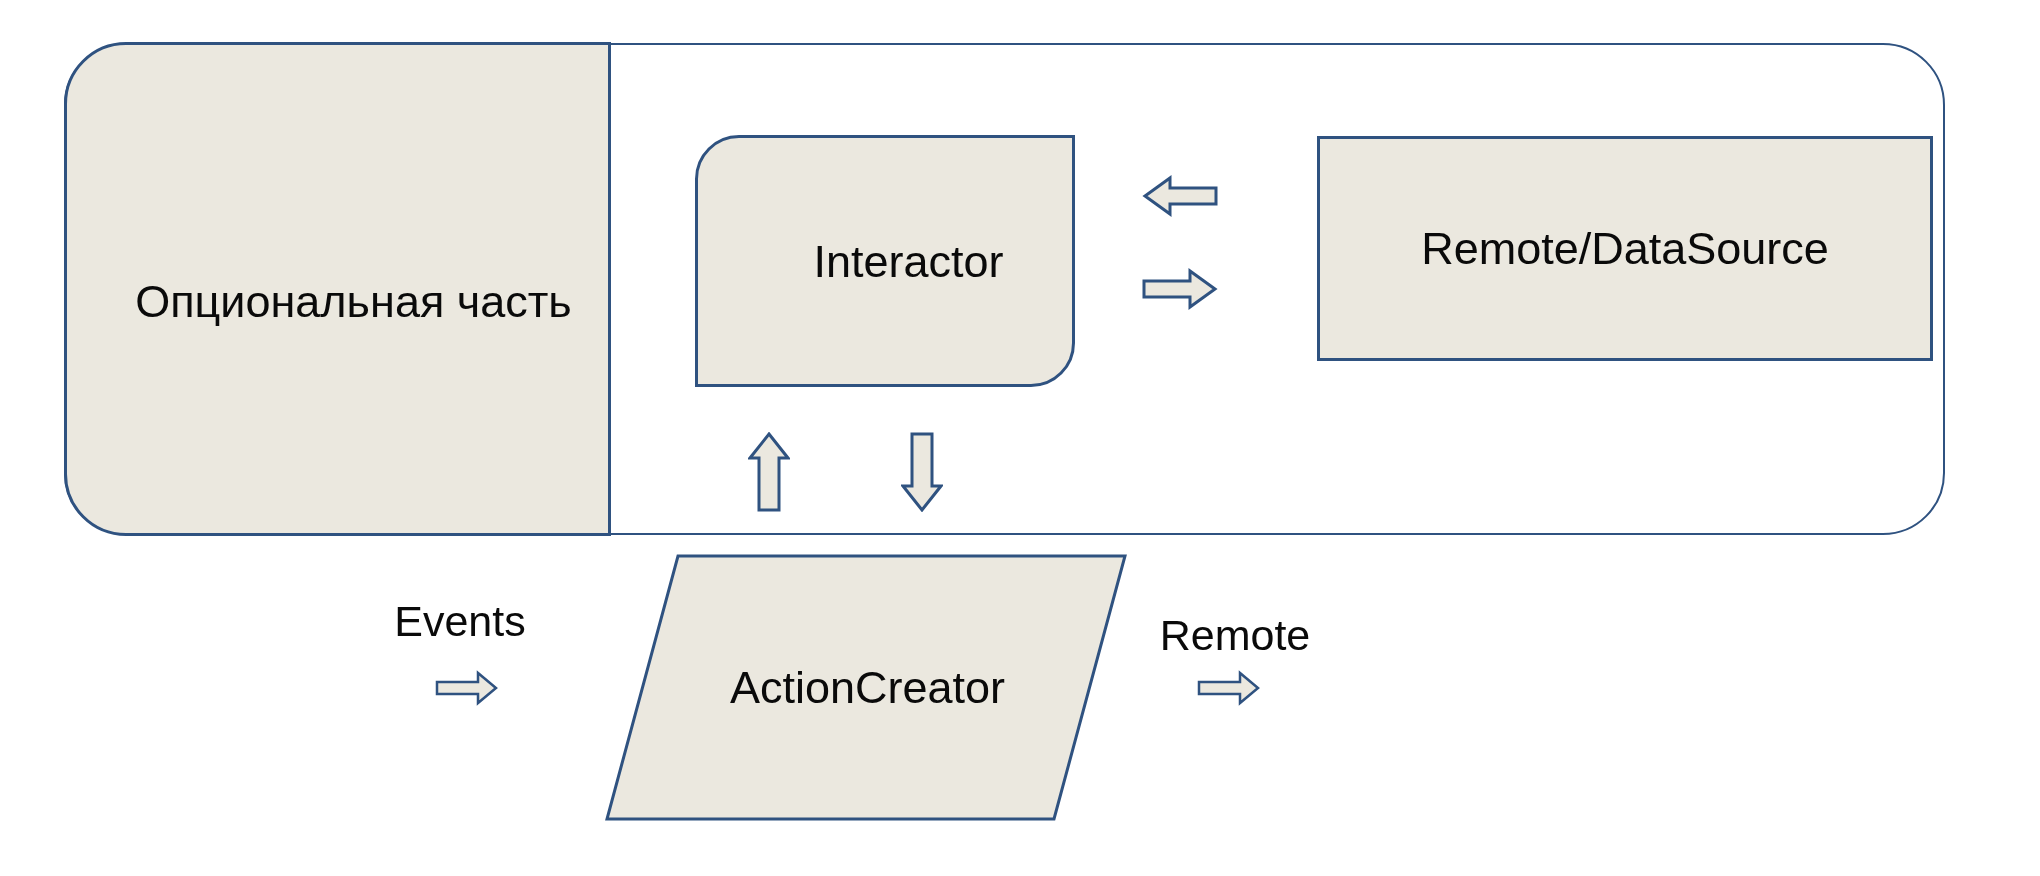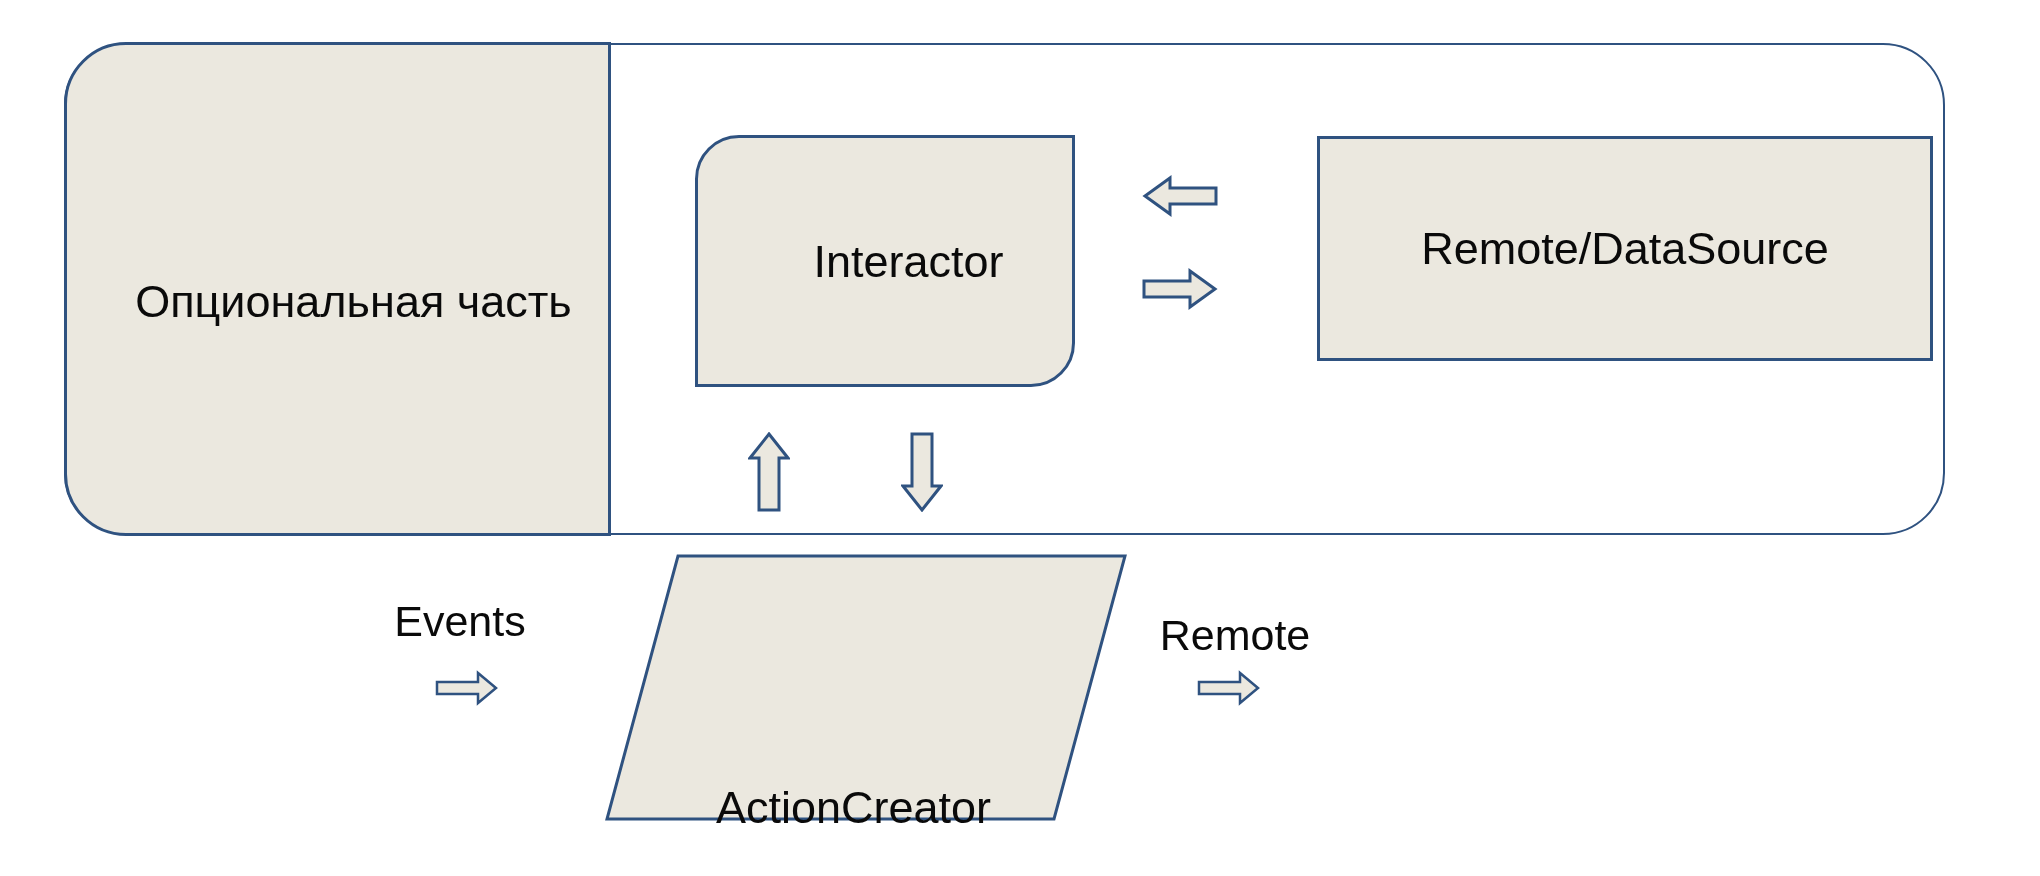--- a/index.html
+++ b/index.html
@@ -99,21 +99,21 @@
     <polygon points="21,2 40,26 31,26 31,78 11,78 11,26 2,26"></polygon>
   </svg>
 
   <svg class="abs shape" style="left:901px; top:432px;" width="42" height="80" viewBox="0 0 42 80">
     <polygon points="11,2 31,2 31,54 40,54 21,78 2,54 11,54"></polygon>
   </svg>
 
   <svg class="abs shape" style="left:595px; top:545px;" width="545" height="285" viewBox="0 0 545 285">
     <polygon points="83,11 530,11 459,274 12,274"></polygon>
   </svg>
-  <div class="abs flex-center" style="left:581px; top:545px; width:545px; height:285px;align-items:flex-end;">
+  <div class="abs flex-center" style="left:595px; top:545px; width:545px; height:285px;">
     <span class="node-label">ActionCreator</span>
   </div>
 
   <div class="abs flex-center" style="left:380px; top:597px; width:160px; height:48px;">
     <span class="small-label">Events</span>
   </div>
   <svg class="abs shape" style="left:435px; top:670px;" width="64" height="36" viewBox="0 0 64 36">
     <polygon class="thin" points="2,12 43,12 43,3 61,18 43,33 43,24 2,24"></polygon>
   </svg>
 

